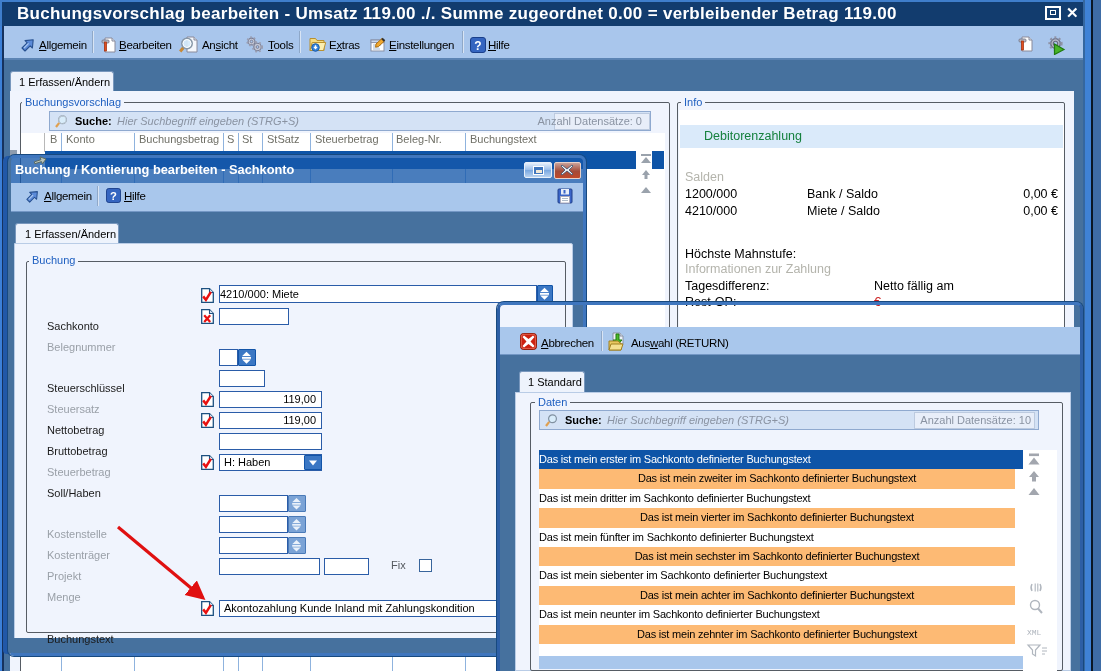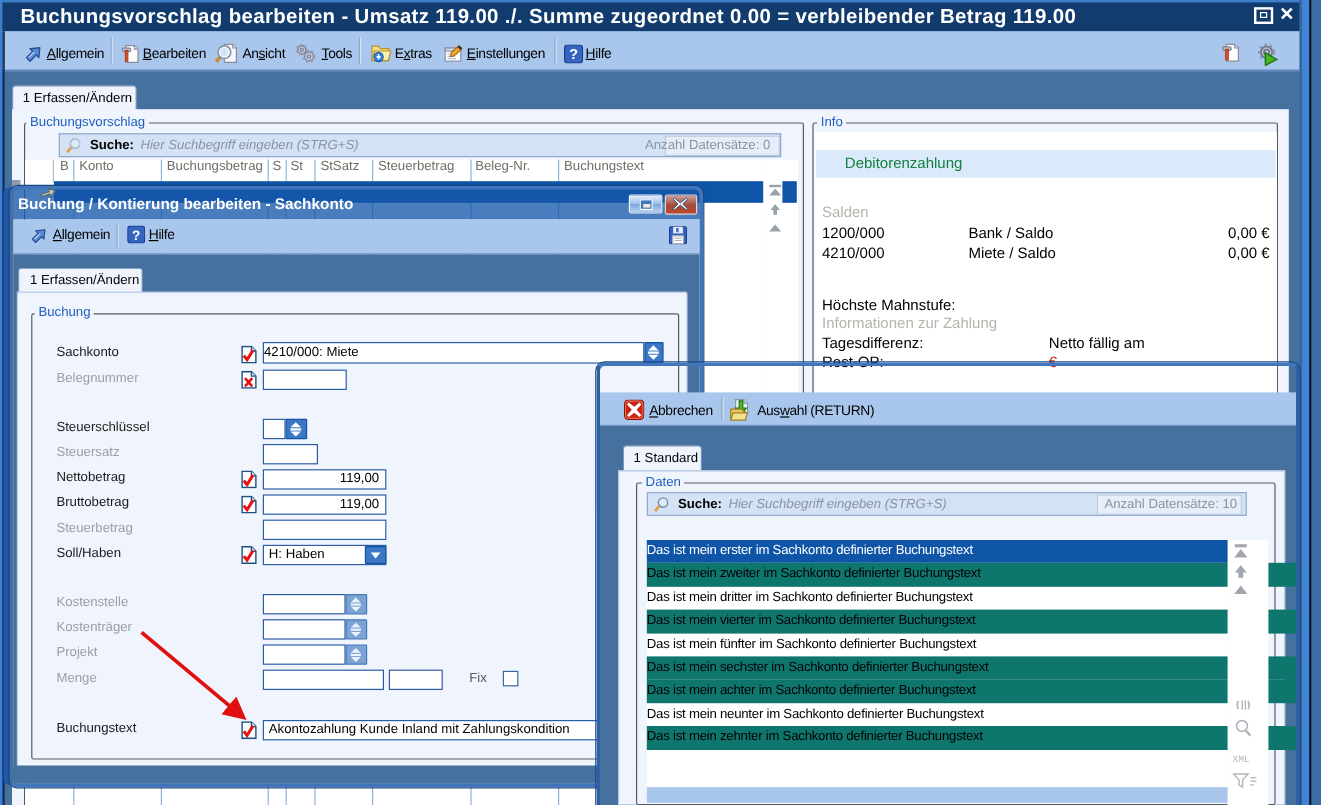--- a/index.html
+++ b/index.html
@@ -15,28 +15,28 @@
 .msep { position:absolute; top:5px; width:1px; height:22px; background:#8fa8c8; box-shadow:1px 0 0 #d8e4f4; }
 
 .tab { position:absolute; background:#eef3fc; border:1px solid #7897bd; border-bottom:none; border-radius:3px 3px 0 0; font-size:11px; color:#000; }
 .panel { position:absolute; background:#f0f4fd; }
 .grouplabel { position:absolute; font-size:11px; color:#1e5fc0; background:#f0f4fd; padding:0 3px; z-index:3; }
 .groupbox { position:absolute; border:1px solid #565c64; border-radius:2px; }
 
 .sbar { position:absolute; background:#d4e2f5; border:1px solid #8fa9cf; }
 .field { position:absolute; background:#fff; border:1px solid #2a5ca8; font-size:11px; color:#000; white-space:nowrap; overflow:hidden; }
 .cellline { position:absolute; width:1px; background:#8fb3de; }
-.lb { left:47px; color:#1a1a1a; }
+.lb { left:47px; color:#1a1a1a;margin-top:32px; }
 .dis { color:#9aa0a8; }
 .chk { left:201px; width:13px; height:15px; }
 .spin { position:absolute; width:16px; height:17px; background:#3b77c4; border:1px solid #1254a8; border-radius:1px; line-height:0; }
 .spin svg { display:block; margin:-1px 0 0 -1px; }
 .dspin { background:#7ba3d6; border-color:#4a7ab8; }
 .row { height:19.4px; line-height:19.4px; letter-spacing:-0.2px; padding-left:0; white-space:nowrap; overflow:hidden; color:#000; }
-.row.blu { background:#0f766e; width:544px; }
+.row.blu { background:#fdba74; width:476px;text-align:center; }
 .row.sel { background:#0e54a7; color:#fff; width:489px; }
 </style>
 </head>
 <body>
 
 <div class="a" id="mtitle">
     <div class="a" style="left:0;top:0;width:1083px;height:2px;background:#3f7ecb;"></div>
     <div class="a" style="left:0;top:0;width:2px;height:26px;background:#3f7ecb;"></div>
   <div class="t" style="left:17px;top:0;line-height:28px;letter-spacing:0.3px;font-size:17px;">Buchungsvorschlag bearbeiten - Umsatz 119.00 ./. Summe zugeordnet 0.00 = verbleibender Betrag 119.00</div>
   <div class="a" style="left:1045px;top:6px;width:16px;height:14px;border:2px solid #fff;"></div>
@@ -381,20 +381,21 @@
     <div class="a" style="left:374px;top:1px;width:121px;height:17px;background:#e8eef9;border:1px solid #bccadf;"></div>
     <div class="t" style="right:7px;top:1px;line-height:17px;font-size:11px;color:#8a93a2;">Anzahl Datensätze: 10</div>
   </div>
   <div class="a" id="w3rows" style="left:42px;top:148px;width:484px;height:206px;background:#fff;font-size:11px;">
     <div class="row sel">Das ist mein erster im Sachkonto definierter Buchungstext</div>
     <div class="row blu">Das ist mein zweiter im Sachkonto definierter Buchungstext</div>
     <div class="row">Das ist mein dritter im Sachkonto definierter Buchungstext</div>
     <div class="row blu">Das ist mein vierter im Sachkonto definierter Buchungstext</div>
     <div class="row">Das ist mein fünfter im Sachkonto definierter Buchungstext</div>
     <div class="row blu">Das ist mein sechster im Sachkonto definierter Buchungstext</div>
+    <div class="row">Das ist mein siebenter im Sachkonto definierter Buchungstext</div>
     <div class="row blu">Das ist mein achter im Sachkonto definierter Buchungstext</div>
     <div class="row">Das ist mein neunter im Sachkonto definierter Buchungstext</div>
     <div class="row blu">Das ist mein zehnter im Sachkonto definierter Buchungstext</div>
   </div>
   <div class="a" id="w3scroll" style="left:526px;top:148px;width:34px;height:221px;background:#fff;">
     <svg width="30" height="221" viewBox="0 0 30 221">
         <g fill="#a2a6ae">
           <rect x="6" y="3.5" width="10" height="2.6"></rect>
           <path d="M11 7.5 L16.5 14.5 L5.5 14.5z"></path>
           <path d="M11 21 L16 27 L13 27 L13 31.5 L9 31.5 L9 27 L6 27z"></path>

